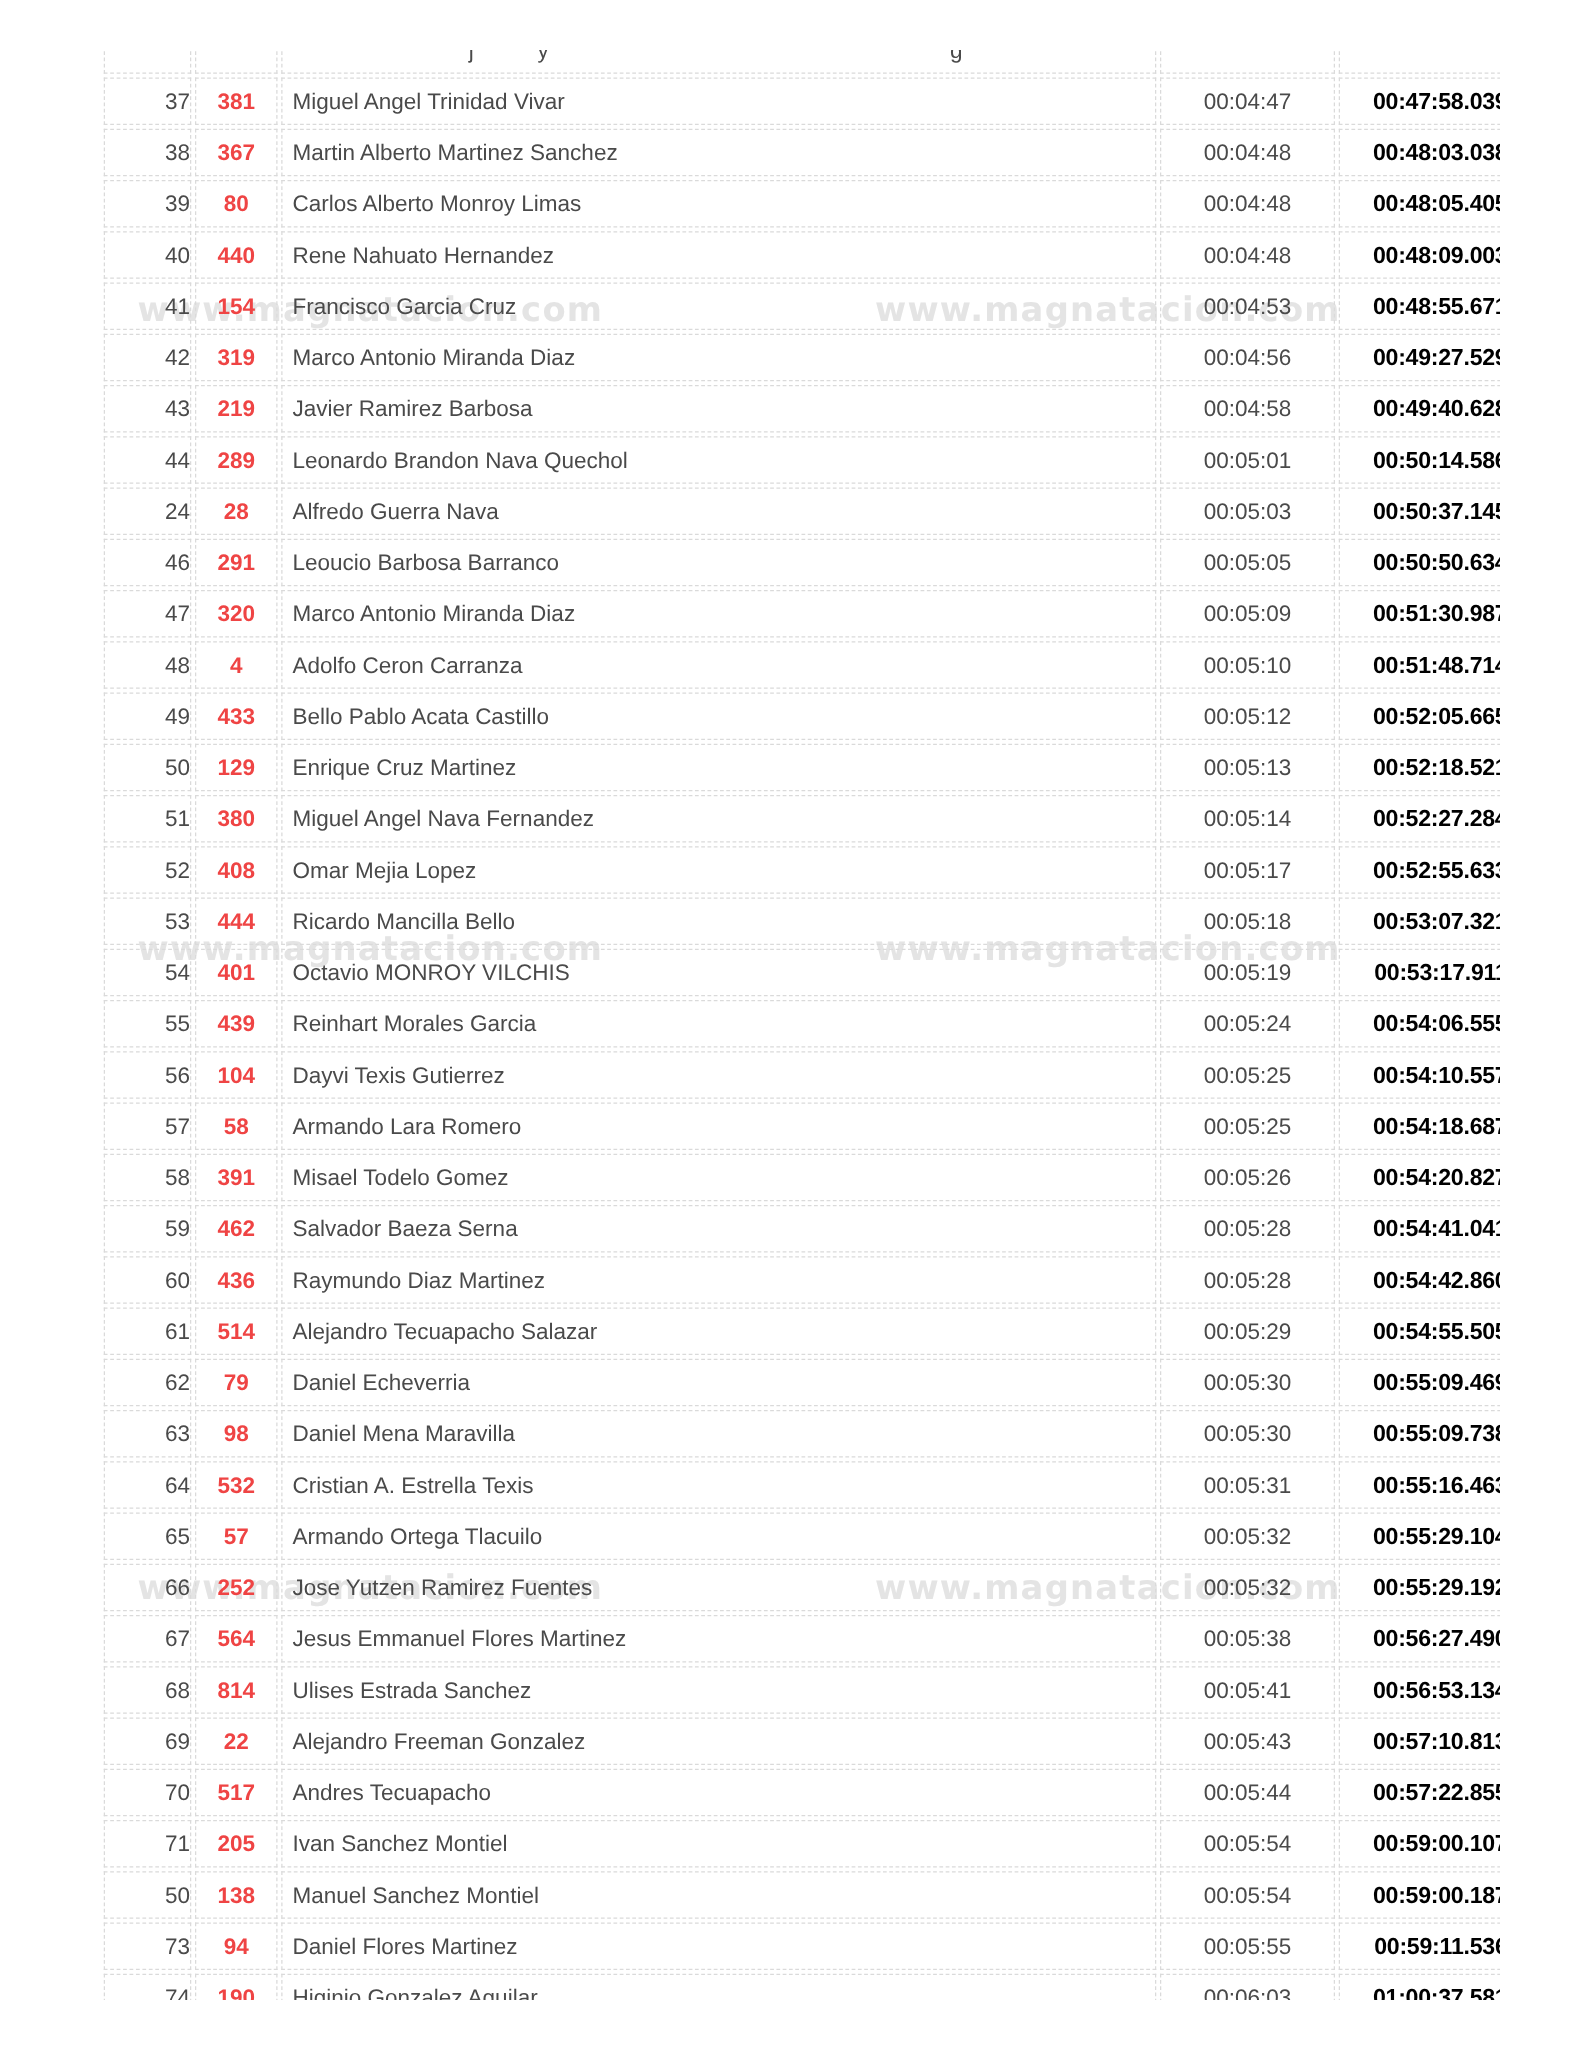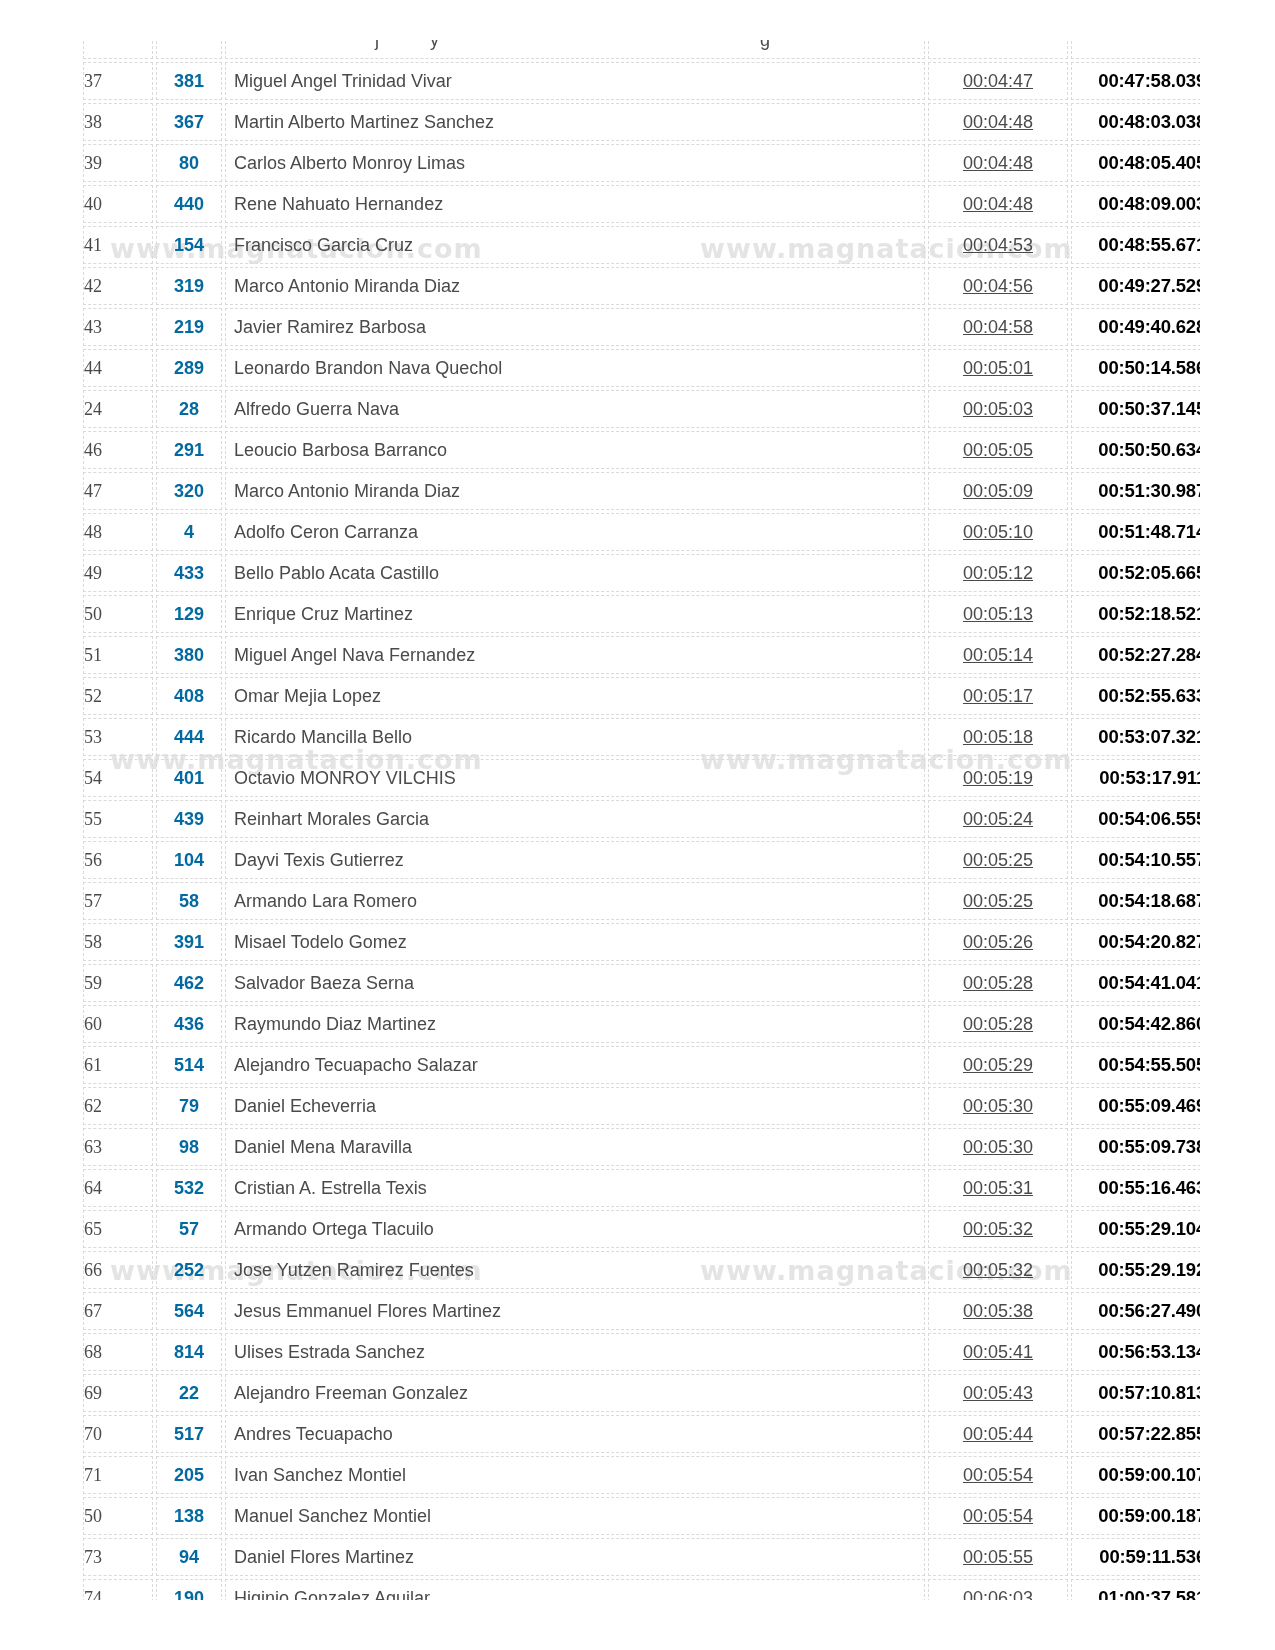--- a/index.html
+++ b/index.html
@@ -12,24 +12,24 @@
   .watermark .wm-a{position:absolute;left:110px;top:0;}
   .watermark .wm-b{position:absolute;left:700px;top:0;}
   .wm-1{top:233px;} .wm-2{top:744px;} .wm-3{top:1255px;}
 
   .table-viewport{position:absolute;left:80px;top:40px;width:1120px;height:1560px;
                   overflow:hidden;z-index:2;}
   table.results{border-collapse:separate;border-spacing:3px;margin-top:-22px;
                 table-layout:fixed;width:1112px;}
   td{border:1px dashed #dadada;background:transparent;height:36px;padding:0;
      font-size:18px;color:#4a4a4a;overflow:hidden;}
-  td.c-pos{width:68px;text-align:left;font-family:Liberation Serif, serif;}
-  td.c-bib{width:64px;text-align:center;font-weight:700;color:#0369a1;}
+  td.c-pos{width:68px;text-align:right;}
+  td.c-bib{width:64px;text-align:center;font-weight:700;color:#ef4444;}
   td.c-name{width:690px;text-align:left;padding-left:8px;}
-  td.c-pace{width:138px;text-align:center;text-decoration:underline;}
+  td.c-pace{width:138px;text-align:center;}
   td.c-time{width:134px;text-align:right;padding-right:4px;font-weight:700;
             color:#000;font-size:18.5px;letter-spacing:-0.2px;}
   tr.partial td{position:relative;}
   tr.partial .frag{position:absolute;top:8px;font-size:18px;color:#4a4a4a;}
 </style>
 </head>
 <body>
 
 <div class="page">
 

